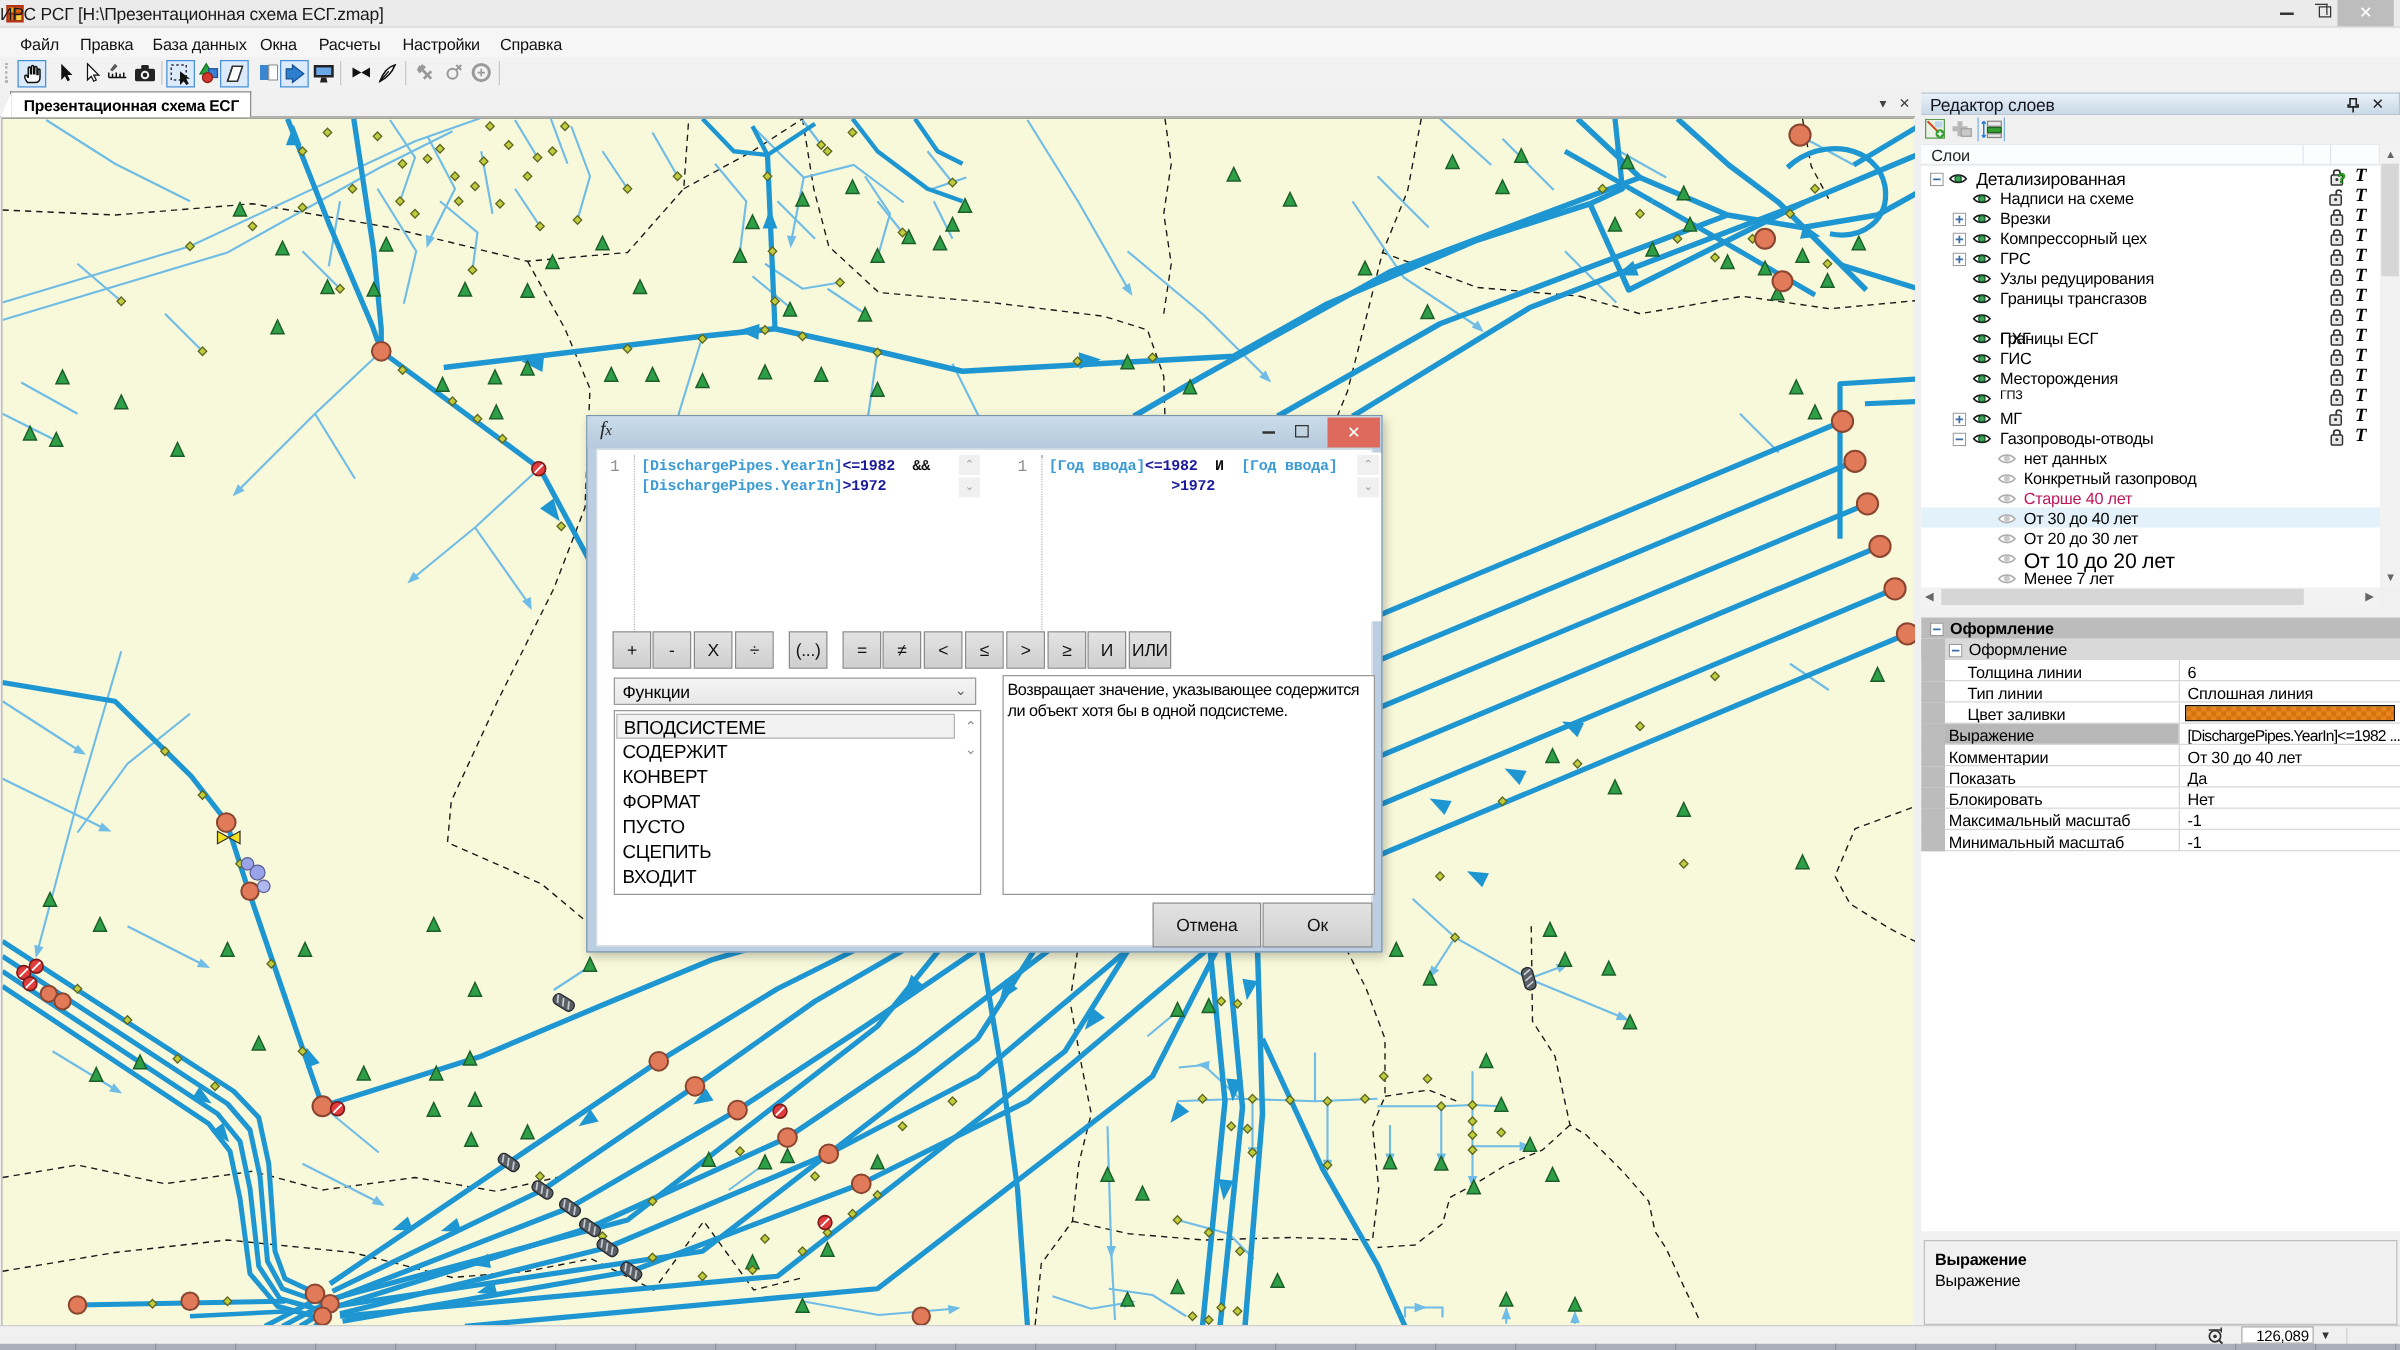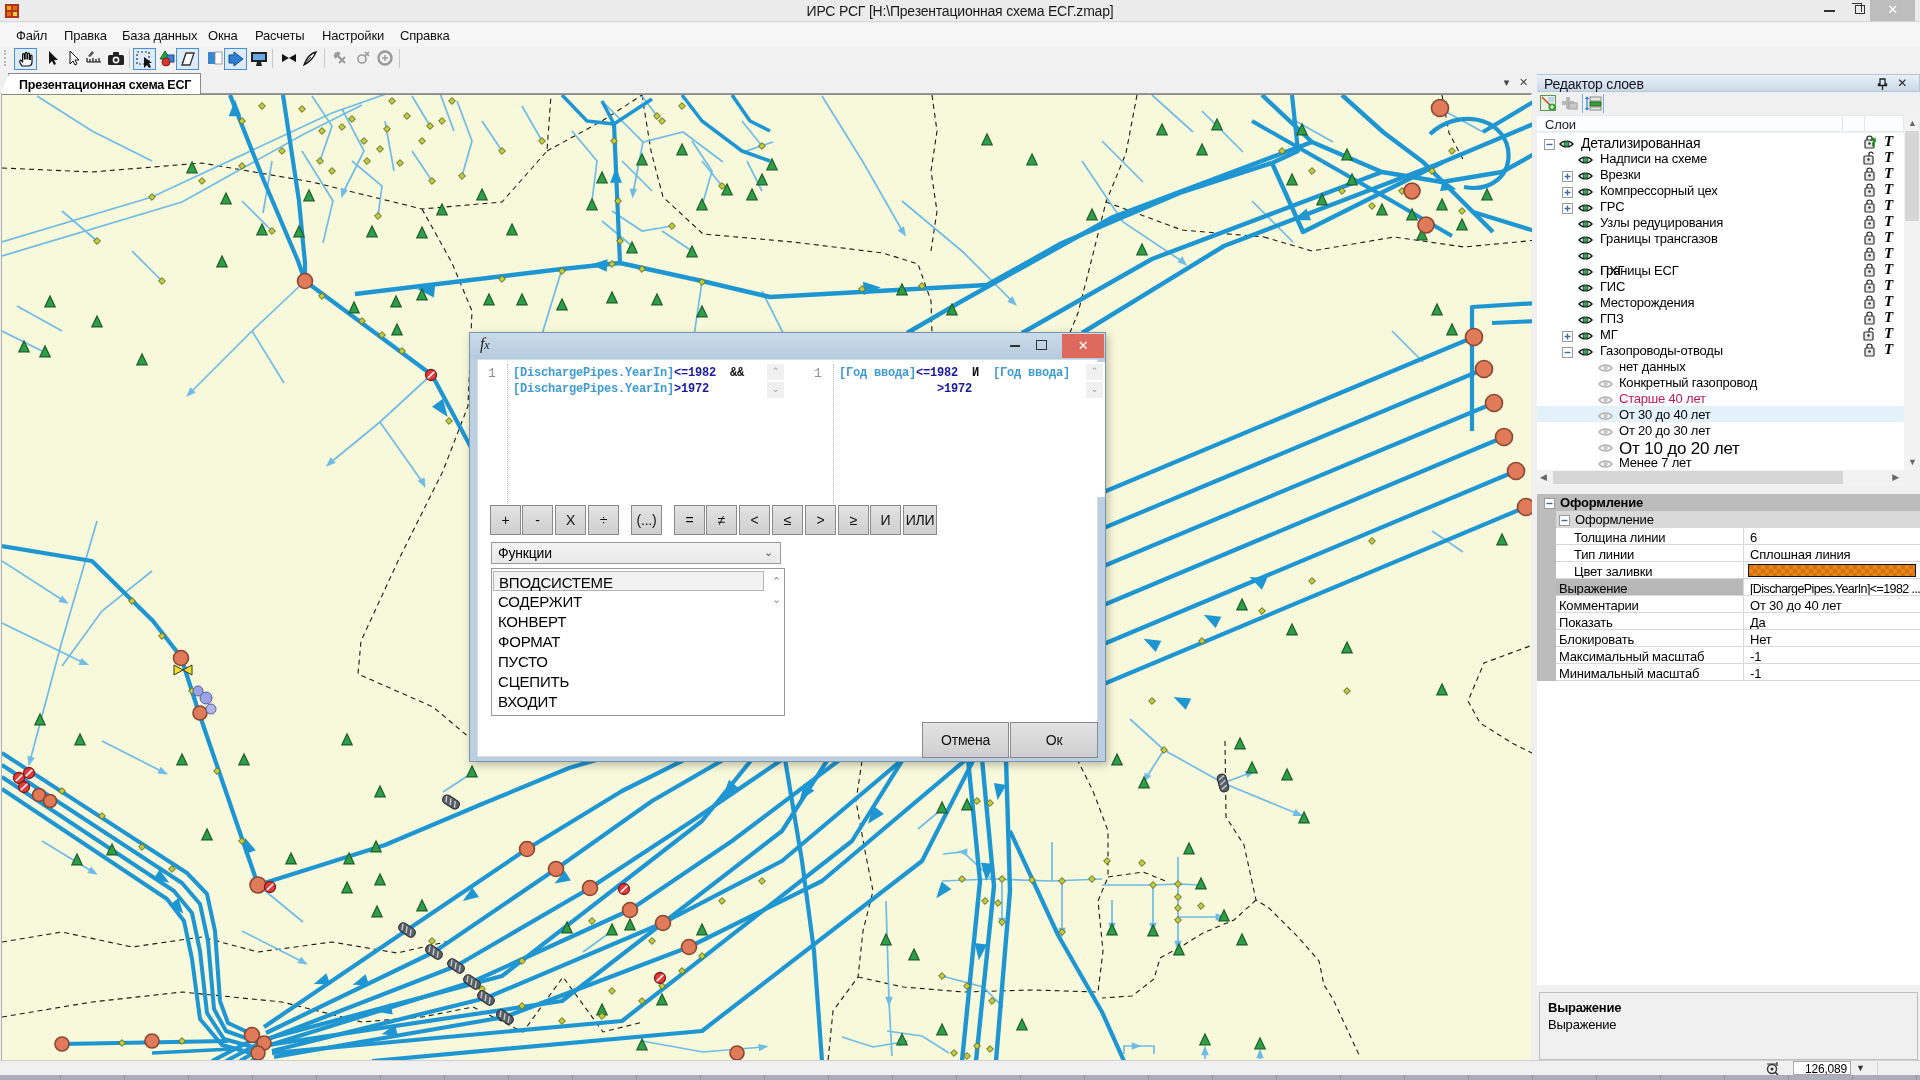--- a/index.html
+++ b/index.html
@@ -1,18 +1,18 @@
 <!DOCTYPE html>
 <html><head><meta charset="utf-8"><style>
 * { margin:0; padding:0; box-sizing:border-box; }
 html,body { width:1920px; height:1080px; overflow:hidden; font-family:"Liberation Sans",sans-serif; }
 body { position:relative; background:#f0f0f0; letter-spacing:-0.2px; }
 .abs { position:absolute; }
 #titlebar { left:0; top:0; width:1920px; height:22px; background:#ebebeb; border-bottom:1px solid #d8d8d8; }
-#titlebar .ttl { position:absolute; left:0; right:0; top:3px; text-align:center; font-size:14px; color:#1a1a1a; }
+#titlebar .ttl { position:absolute; left:0; right:0; top:3px; text-align:left; font-size:14px; color:#1a1a1a; }
 #appicon { left:4px; top:3px; width:16px; height:16px; }
 #menubar { left:0; top:23px; width:1920px; height:23px; background:#f6f6f6; font-size:13px; color:#111; }
 #menubar span { position:absolute; top:5px; }
 #toolbar { left:0; top:46px; width:1920px; height:26px; background:#f2f2f2; }
 .tbtn { position:absolute; top:2px; width:23px; height:22px; }
 .tbtn.sel { background:#dcebfc; border:1px solid #4a90d8; }
 .tsep { position:absolute; top:3px; width:1px; height:19px; background:#c8c8c8; }
 #tabbar { left:0; top:72px; width:1532px; height:22px; background:#f0f0f0; border-bottom:1px solid #9a9a9a; }
 #tab1 { position:absolute; left:8px; top:1px; width:193px; height:21px; background:#fff; border:1px solid #8a8a8a; border-bottom:none; font-weight:bold; font-size:12.5px; padding:4px 0 0 10px; }
 #tab1:before { content:""; position:absolute; left:-9px; bottom:-1px; width:0; height:0; border-bottom:21px solid #fff; border-left:9px solid transparent; }
@@ -830,21 +830,21 @@
       <div style="position:absolute;left:326px;top:161px"><svg width="13" height="15" viewBox="0 0 13 15" style="">
           <rect x="2" y="6" width="9" height="8" rx="1" fill="#e8e8e8" stroke="#333" stroke-width="1.2"></rect>
           <path d="M4,6 L4,4 C4,1.5 9,1.5 9,4 L9,6" fill="none" stroke="#333" stroke-width="1.4"></path>
           <circle cx="6.5" cy="9.5" r="1.2" fill="#333"></circle>
         </svg></div>
       <div style="position:absolute;left:347px;top:160px;font-family:'Liberation Serif',serif;font-weight:bold;font-style:italic;font-size:15px">T</div>
       <div style="position:absolute;left:41px;top:179px"><svg width="15" height="12" viewBox="0 0 15 12" style="">
           <path d="M1,6 C4,2.2 11,2.2 14,6 C11,9.8 4,9.8 1,6 Z" fill="#fff" stroke="#1a1a1a" stroke-width="1.4"></path>
           <circle cx="7.5" cy="6" r="2.5" fill="#3da558" stroke="#14582a" stroke-width="1"></circle>
         </svg></div>
-      <div style="position:absolute;left:63px;top:178px;font-size:13px;font-weight:normal;color:#000;white-space:nowrap">ГПЗ</div>
+      <div style="position:absolute;left:63px;top:178px;font-size:10px;font-weight:normal;color:#000;white-space:nowrap">ГПЗ</div>
       <div style="position:absolute;left:326px;top:177px"><svg width="13" height="15" viewBox="0 0 13 15" style="">
           <rect x="2" y="6" width="9" height="8" rx="1" fill="#e8e8e8" stroke="#333" stroke-width="1.2"></rect>
           <path d="M4,6 L4,4 C4,1.5 9,1.5 9,4 L9,6" fill="none" stroke="#333" stroke-width="1.4"></path>
           <circle cx="6.5" cy="9.5" r="1.2" fill="#333"></circle>
         </svg></div>
       <div style="position:absolute;left:347px;top:176px;font-family:'Liberation Serif',serif;font-weight:bold;font-style:italic;font-size:15px">T</div>
       <div style="position:absolute;left:25px;top:195px"><svg width="11" height="11" viewBox="0 0 11 11" style="">
           <rect x="0.5" y="0.5" width="10" height="10" fill="#fff" stroke="#9a9a9a"></rect>
           <path d="M2.5,5.5 L8.5,5.5 M5.5,2.5 L5.5,8.5" stroke="#3a6ea5" stroke-width="1.4"></path>
         </svg></div>
@@ -1089,15 +1089,16 @@
         <div style="position:absolute;left:1px;right:20px;top:22px;height:20px;font-size:15px;padding:2px 0 0 5px">СОДЕРЖИТ</div>
         <div style="position:absolute;left:1px;right:20px;top:42px;height:20px;font-size:15px;padding:2px 0 0 5px">КОНВЕРТ</div>
         <div style="position:absolute;left:1px;right:20px;top:62px;height:20px;font-size:15px;padding:2px 0 0 5px">ФОРМАТ</div>
         <div style="position:absolute;left:1px;right:20px;top:82px;height:20px;font-size:15px;padding:2px 0 0 5px">ПУСТО</div>
         <div style="position:absolute;left:1px;right:20px;top:102px;height:20px;font-size:15px;padding:2px 0 0 5px">СЦЕПИТЬ</div>
         <div style="position:absolute;left:1px;right:20px;top:122px;height:20px;font-size:15px;padding:2px 0 0 5px">ВХОДИТ</div>
         <div style="position:absolute;left:1px;right:20px;top:142px;height:20px;font-size:15px;padding:2px 0 0 5px">ЕСЛИ</div>
         <div style="position:absolute;right:3px;top:6px;color:#888;font-size:11px">⌃</div>
         <div style="position:absolute;right:3px;top:24px;color:#888;font-size:11px">⌄</div>
       </div>
+    <div style="position:absolute;left:324px;top:180px;width:298px;height:176px;background:#fff;border:1px solid #999;font-size:13px;letter-spacing:-0.4px;line-height:17px;padding:2px 3px">Возвращает значение, указывающее содержится ли объект хотя бы в одной подсистеме.</div>
     <div class="dlgbtn" style="left:444px;top:362px;width:87px;height:36px;line-height:34px">Отмена</div>
     <div class="dlgbtn" style="left:532px;top:362px;width:88px;height:36px;line-height:34px">Ок</div>
   </div>
 </div>
 </body></html>

